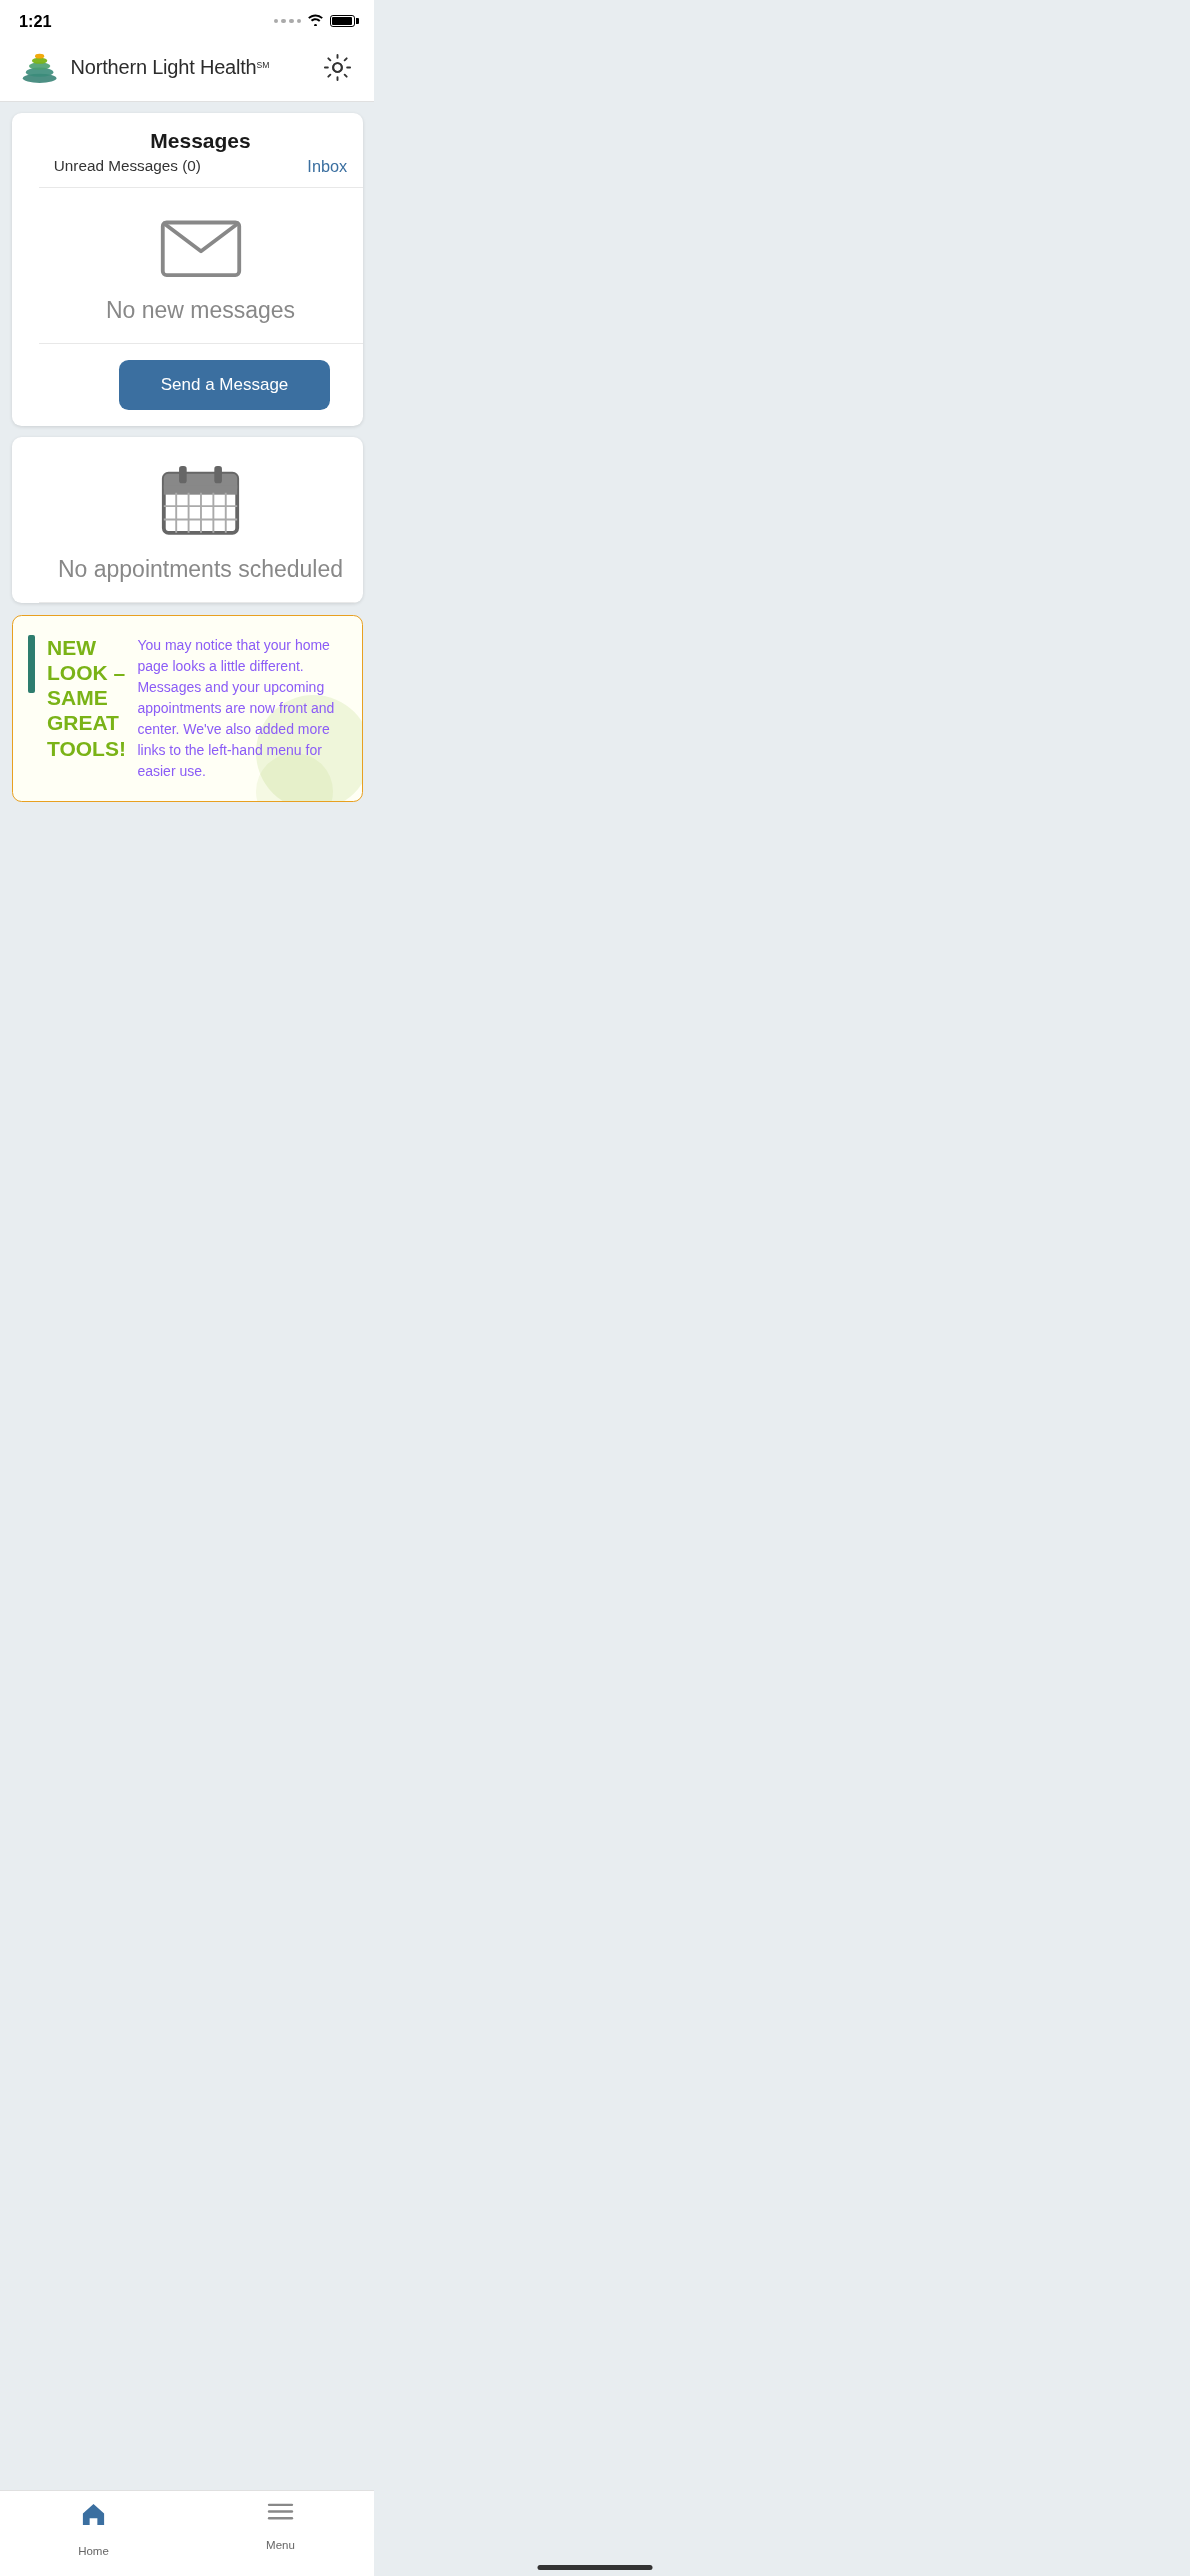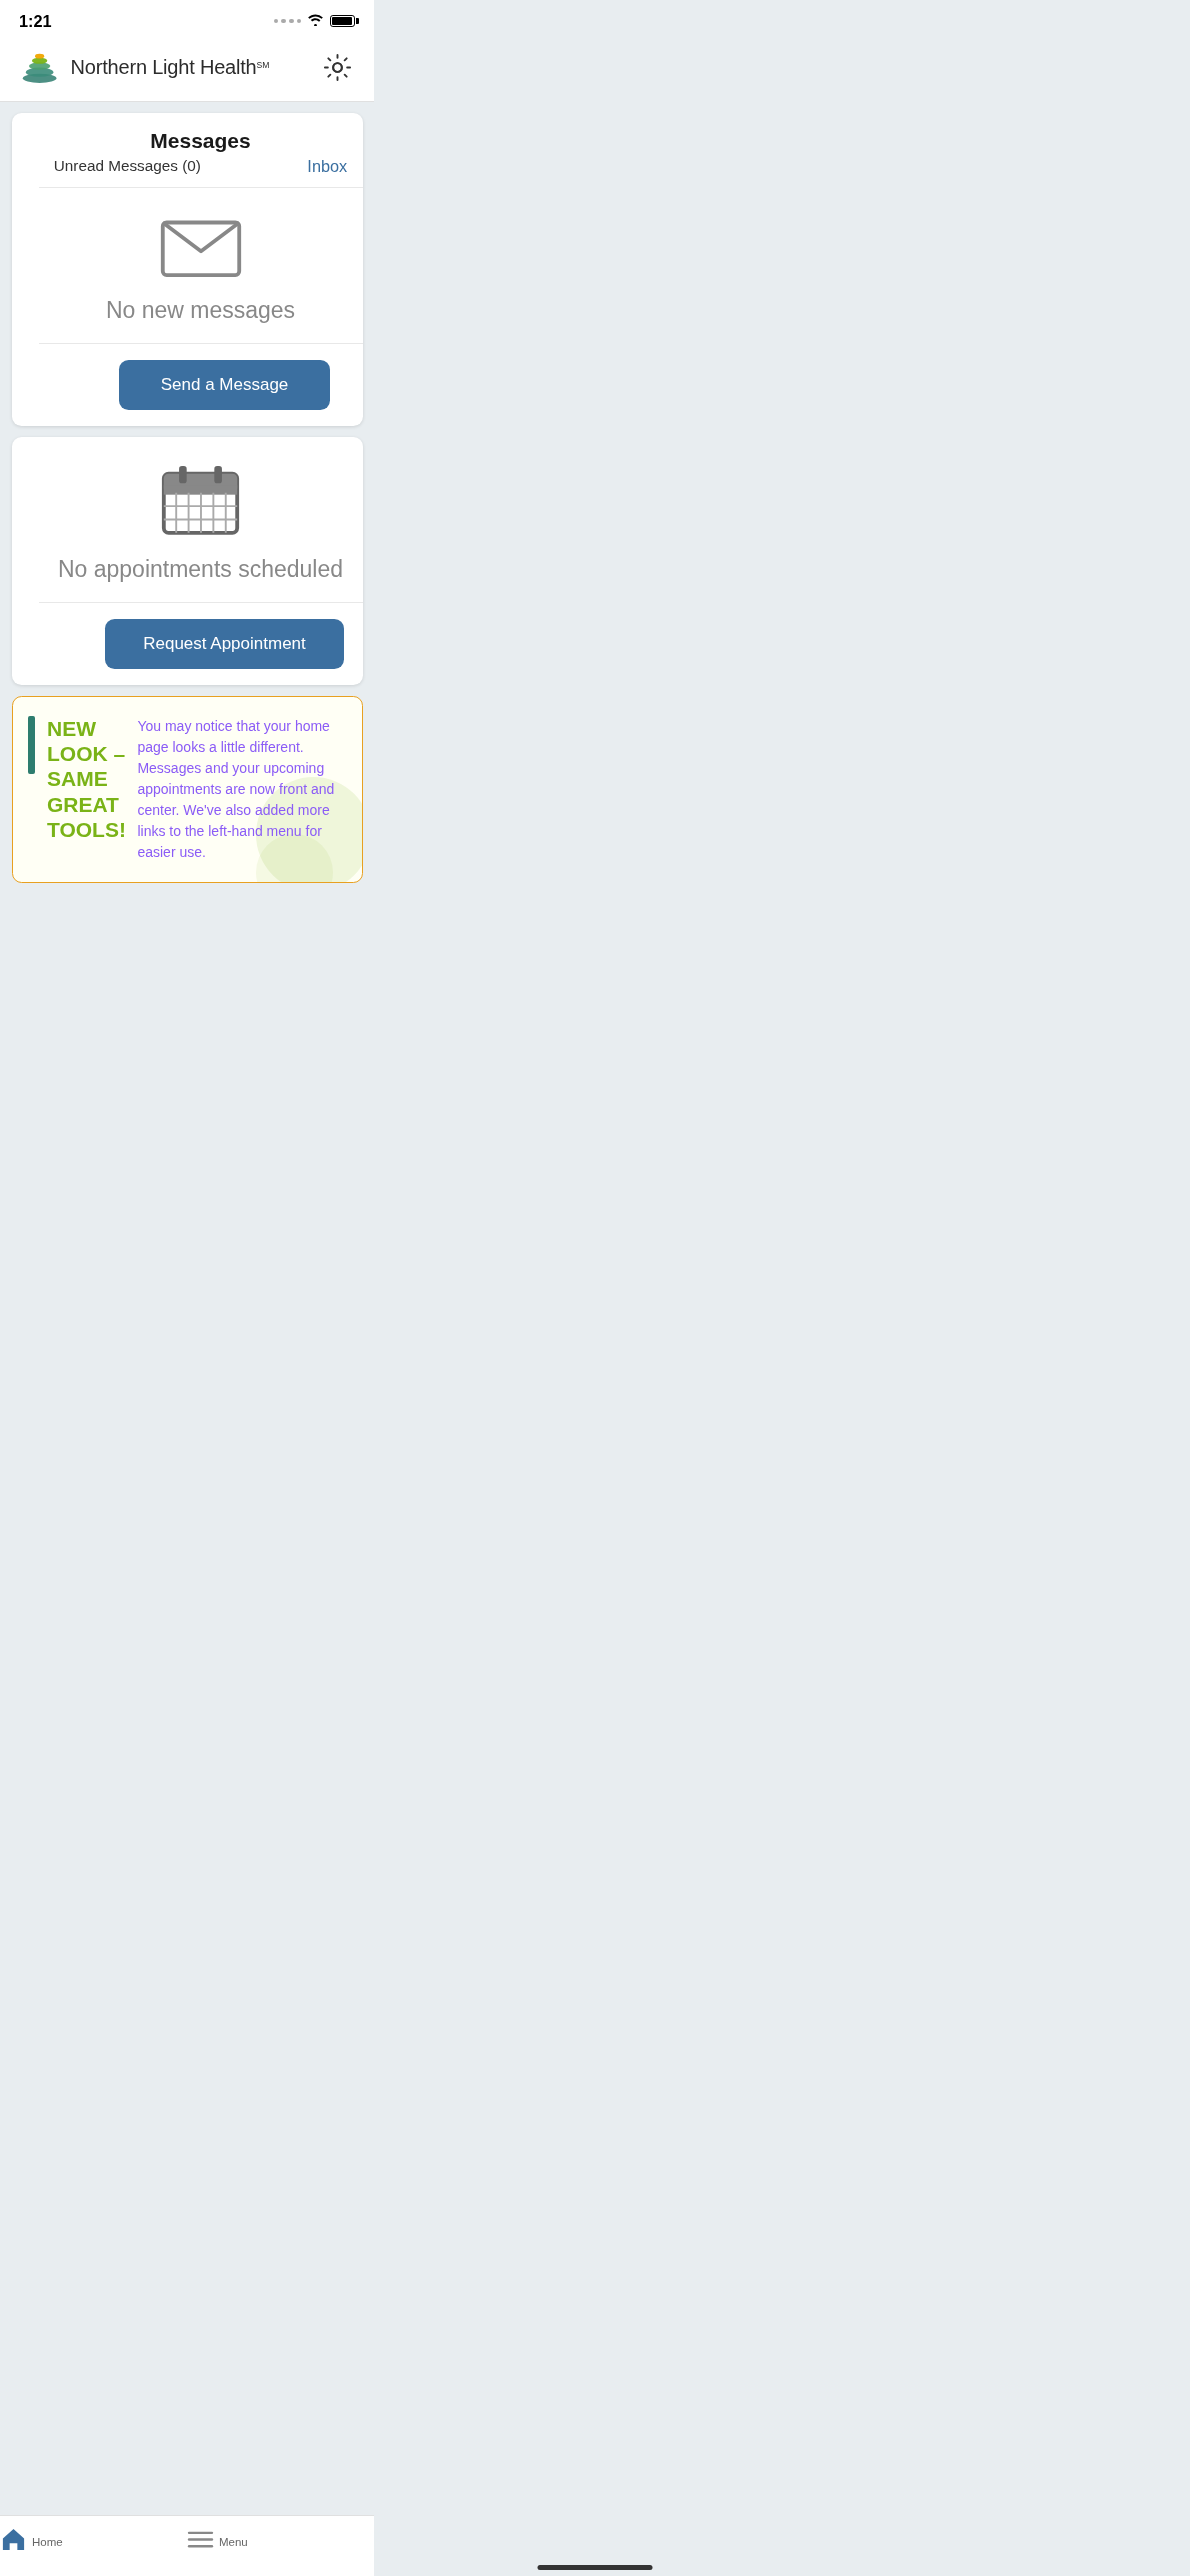--- a/index.html
+++ b/index.html
@@ -290,23 +290,23 @@
       width: 374px;
       background: #ffffff;
       border-top: 1px solid #e0e0e0;
       display: flex;
       padding: 9.6px 0 19px;
     }
 
     .nav-item {
       flex: 1;
       display: flex;
-      flex-direction: row;
-      align-items: center;
-      gap: 5px;
+      flex-direction: column;
+      align-items: center;
+      gap: 13px;
       cursor: pointer;
     }
 
     .nav-label {
       font-size: 11.5px;
       color: #666;
     }
 
     .nav-icon-home {
       color: #3b6fa0;
@@ -422,23 +422,20 @@
           <line x1="4" y1="62" x2="81" y2="62" stroke="#aaa" stroke-width="2"></line>
 
           <line x1="17" y1="34" x2="17" y2="76" stroke="#aaa" stroke-width="2"></line>
           <line x1="30" y1="34" x2="30" y2="76" stroke="#aaa" stroke-width="2"></line>
           <line x1="43" y1="34" x2="43" y2="76" stroke="#aaa" stroke-width="2"></line>
           <line x1="56" y1="34" x2="56" y2="76" stroke="#aaa" stroke-width="2"></line>
           <line x1="69" y1="34" x2="69" y2="76" stroke="#aaa" stroke-width="2"></line>
         </svg>
       </div>
       <span class="empty-text">No appointments scheduled</span>
-    </div>
-    <div class="card-action">
-      <button class="primary-btn">Request Appointment</button>
     </div>
   </div>
 
   <div class="promo-card">
     <div class="promo-decoration"></div>
     <div class="promo-decoration2"></div>
     <div class="promo-content">
       <div class="promo-heading-row">
         <div class="promo-accent-bar"></div>
         <div class="promo-heading">

